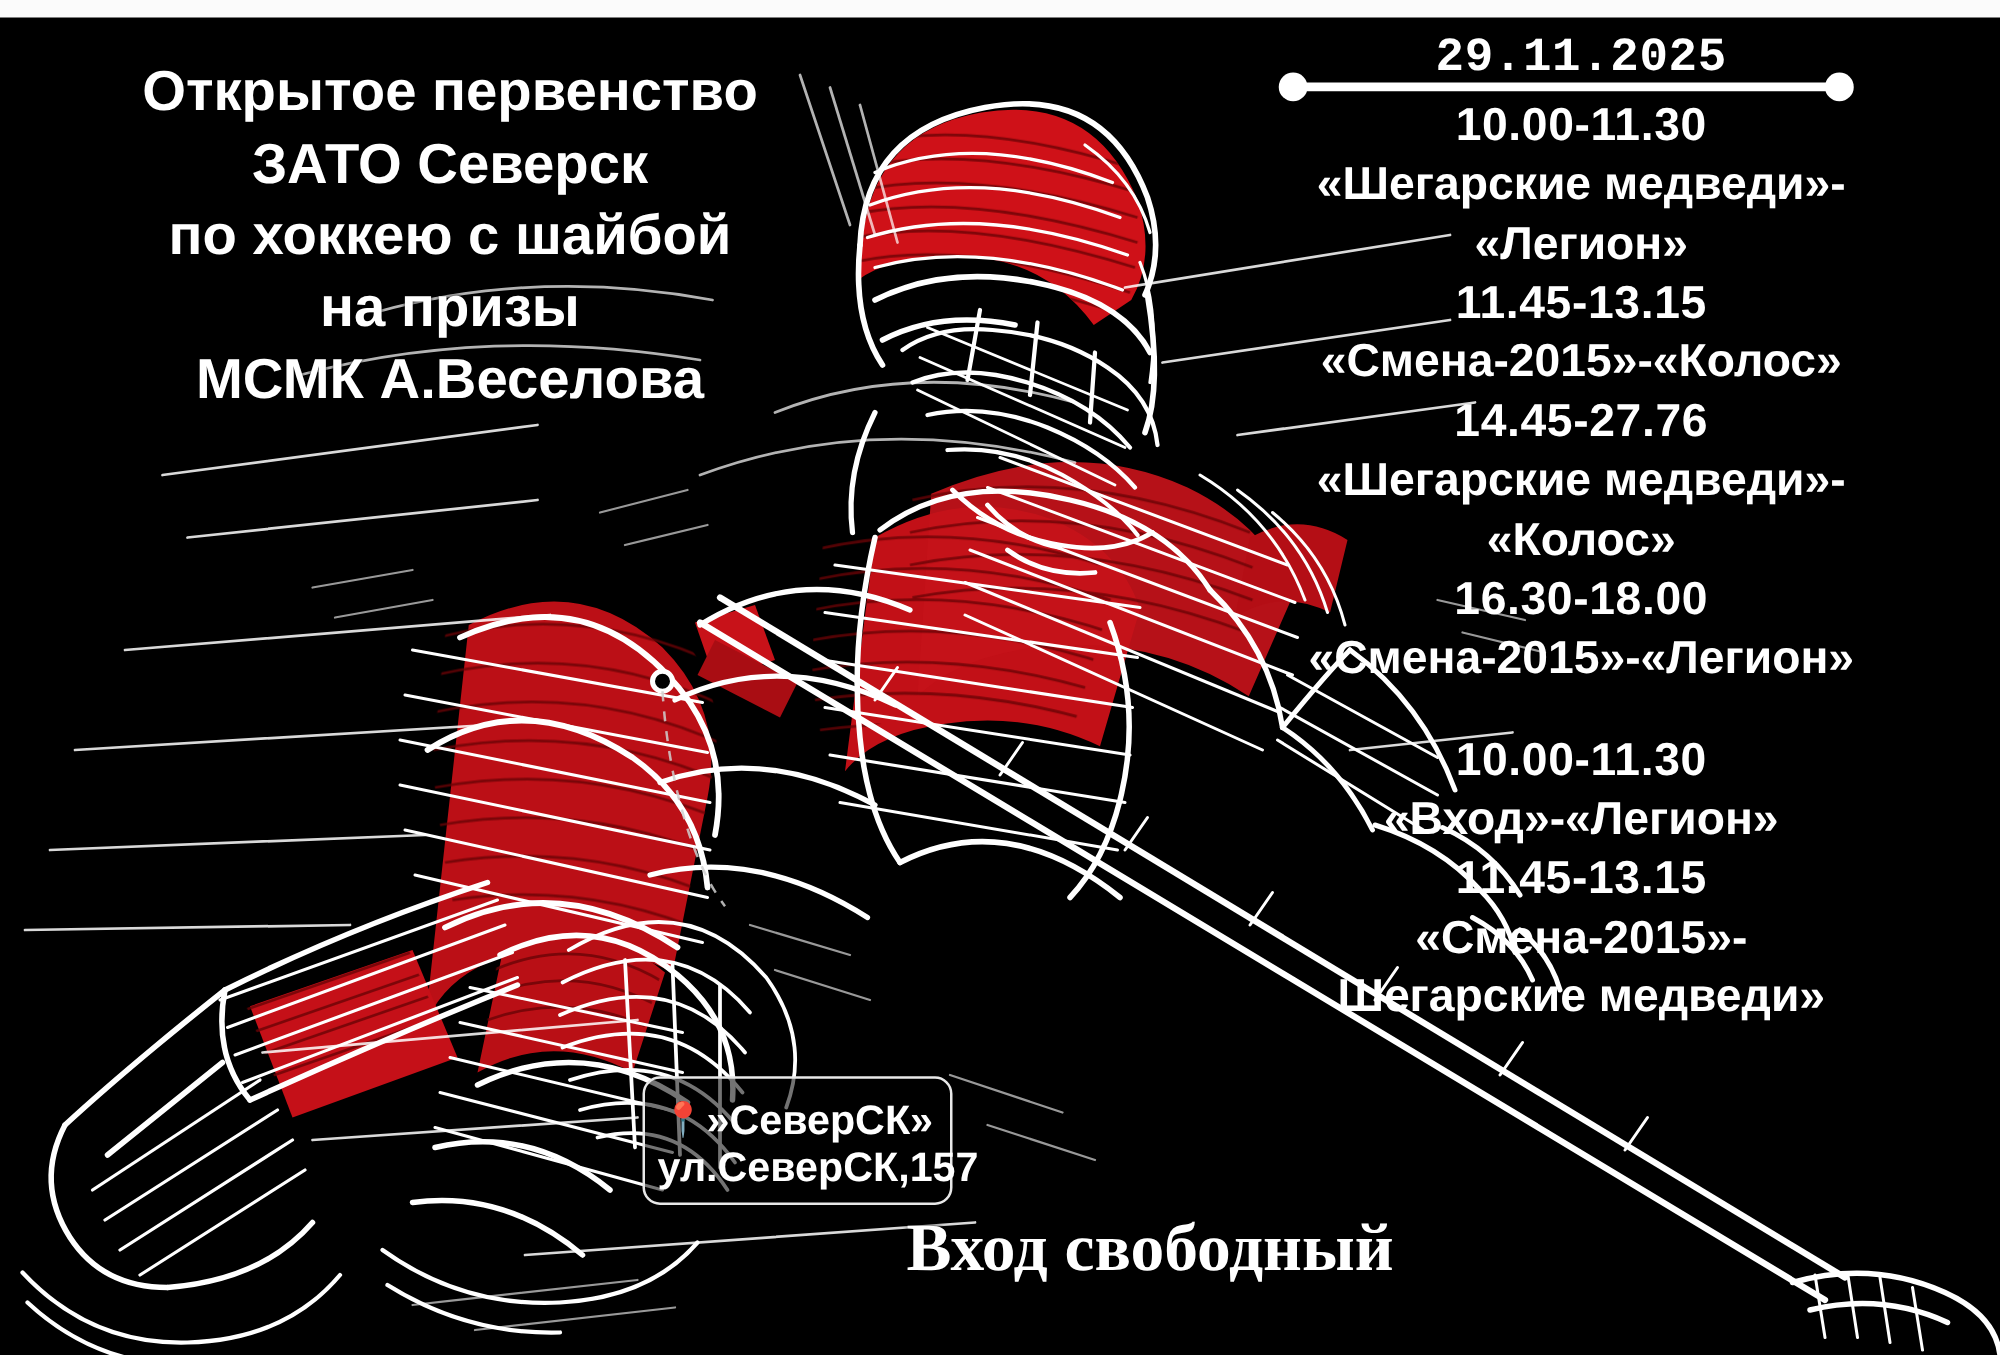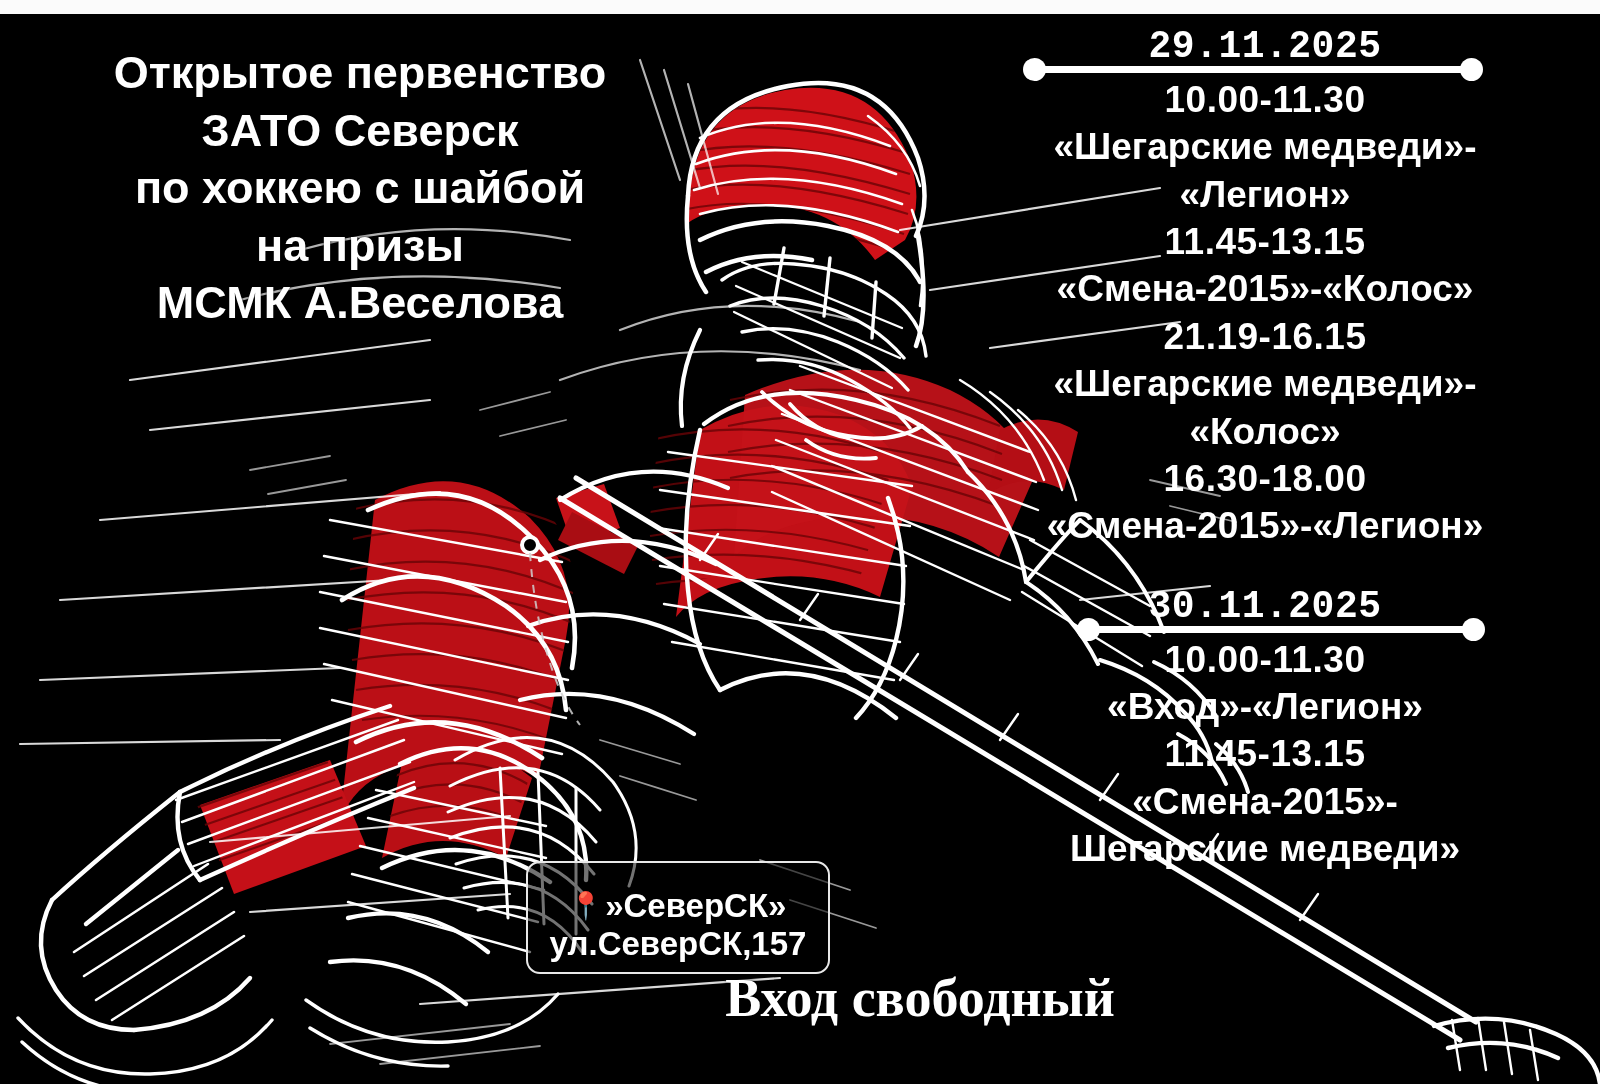--- a/index.html
+++ b/index.html
@@ -112,27 +112,27 @@
     font-size: 37px;
     font-weight: bold;
     line-height: 1.28;
     letter-spacing: 0px;
     white-space: pre-line;
   }
 
   
   #venue-box {
     position: absolute;
-    left: 526px;
+    left: 514px;
     top: 861px;
-    width: 304px;
+    width: 248px;
     box-sizing: border-box;
     border: 2px solid #e8e8e8;
     border-radius: 14px;
-    padding: 24px 10px 8px;
+    padding: 14px 10px 8px;
     text-align: center;
     color: #ffffff;
     background: rgba(0,0,0,0.55);
   }
   #venue-line1 {
     font-size: 33px;
     font-weight: bold;
     line-height: 1.16;
     white-space: nowrap;
   }
@@ -519,32 +519,28 @@
     <div class="day day1">
       <div class="date-row">
         <div class="date-text">29.11.2025</div>
         <div class="date-rule"></div>
       </div>
       <div class="slot-time">10.00-11.30</div>
       <div class="slot-teams">«Шегарские медведи»-
 «Легион»</div>
       <div class="slot-time">11.45-13.15</div>
       <div class="slot-teams">«Смена-2015»-«Колос»</div>
-      <div class="slot-time">21.19-16.15</div>
+      <div class="slot-time">14.45-27.76</div>
       <div class="slot-teams">«Шегарские медведи»-
 «Колос»</div>
       <div class="slot-time">16.30-18.00</div>
       <div class="slot-teams">«Смена-2015»-«Легион»</div>
     </div>
 
     <div class="day day2">
-      <div class="date-row">
-        <div class="date-text">30.11.2025</div>
-        <div class="date-rule"></div>
-      </div>
       <div class="slot-time">10.00-11.30</div>
       <div class="slot-teams">«Вход»-«Легион»</div>
       <div class="slot-time">11.45-13.15</div>
       <div class="slot-teams">«Смена-2015»-
 Шегарские медведи»</div>
     </div>
   </div>
 
   <div id="venue-box">
     <div id="venue-line1"><span class="pin">📍</span><span>»СеверСК»</span></div>

